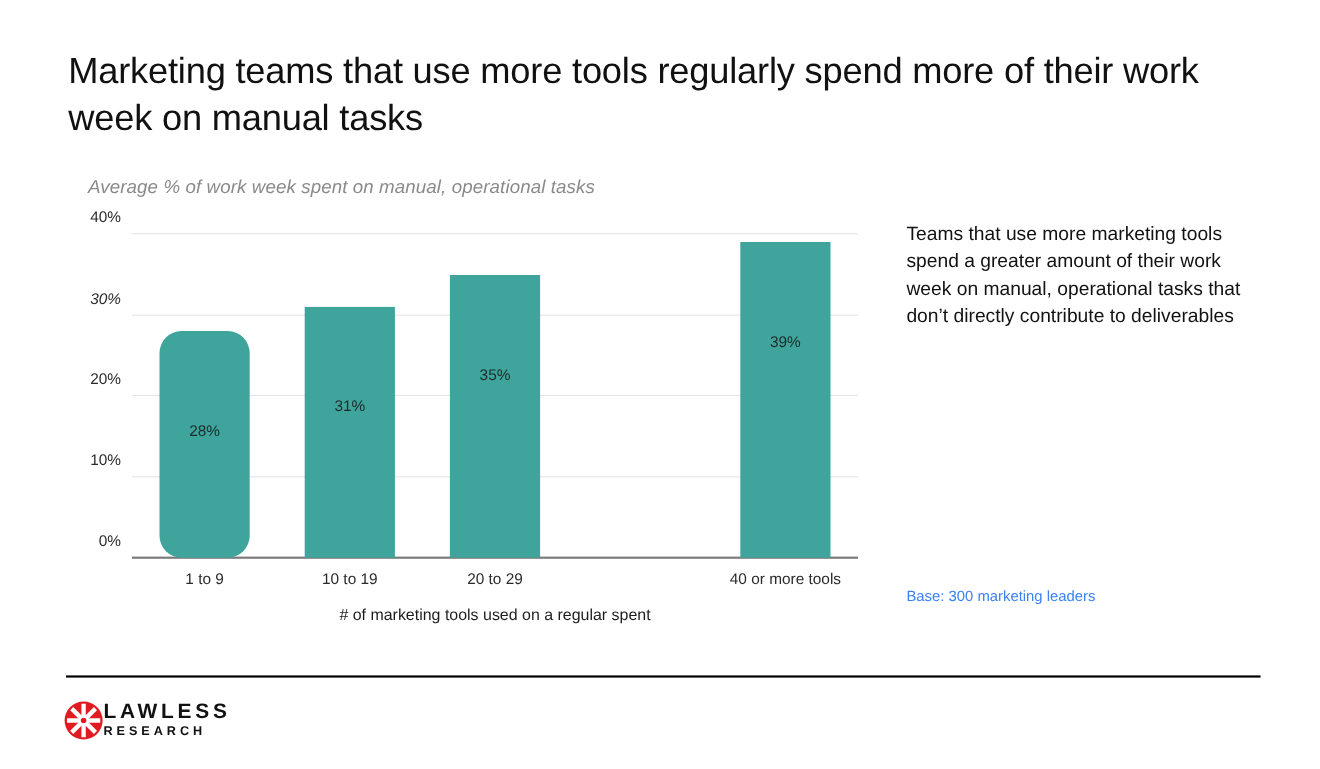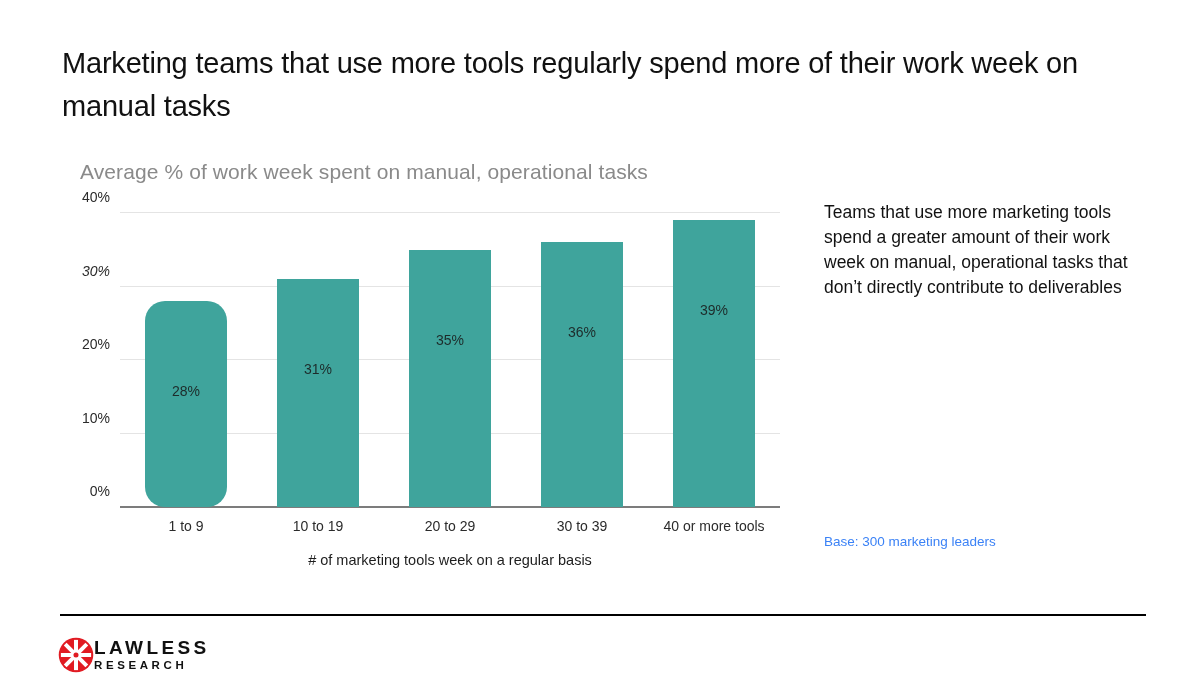--- a/index.html
+++ b/index.html
@@ -16,36 +16,37 @@
     height: 699px;
     background: #ffffff;
   }
 
   
   .title {
     position: absolute;
     left: 62px;
     top: 42px;
     width: 1090px;
-    font-size: 29px;
+    font-size: 33px;
     line-height: 43px;
     font-weight: 400;
     color: #111111;
     letter-spacing: -0.2px;
   }
 
   
   .chart-subtitle {
     position: absolute;
     left: 80px;
     top: 160px;
-    font-size: 21px;
+    font-size: 17px;
     font-weight: 400;
     color: #8a8a8a;
     letter-spacing: 0.1px;
+    font-style: italic;
   }
 
   
   .chart {
     position: absolute;
     left: 60px;
     top: 196px;
     width: 730px;
     height: 330px;
   }
@@ -210,36 +211,30 @@
             <div class="bar-value">31%</div>
           </div>
           <div class="xtick">10 to 19</div>
         </div>
         <div class="bar-slot" style="left: 40%; width: 20%;">
           <div class="bar" style="height: 87.5%; background: rgb(63, 164, 156);">
             <div class="bar-value">35%</div>
           </div>
           <div class="xtick">20 to 29</div>
         </div>
-        <div class="bar-slot" style="left: 60%; width: 20%;">
-          <div class="bar" style="height: 90%; background: rgb(63, 164, 156);">
-            <div class="bar-value">36%</div>
-          </div>
-          <div class="xtick">30 to 39</div>
-        </div>
         <div class="bar-slot" style="left: 80%; width: 20%;">
           <div class="bar" style="height: 97.5%; background: rgb(63, 164, 156);">
             <div class="bar-value">39%</div>
           </div>
           <div class="xtick">40 or more tools</div>
         </div>
       </div>
   </div>
 
-  <div class="xaxis-title"># of marketing tools week on a regular basis</div>
+  <div class="xaxis-title"># of marketing tools used on a regular spent</div>
 
   <div class="side-note">Teams that use more marketing tools spend a greater amount of their work week on manual, operational tasks that don’t directly contribute to deliverables</div>
   <div class="base-note">Base: 300 marketing leaders</div>
 
   <div class="rule"></div>
 
   <div class="logo">
     <svg class="logo-mark" viewBox="0 0 100 100">
       <circle cx="50" cy="50" r="48" fill="#e11b22"></circle>
       <g stroke="#ffffff" stroke-width="11" stroke-linecap="butt">

